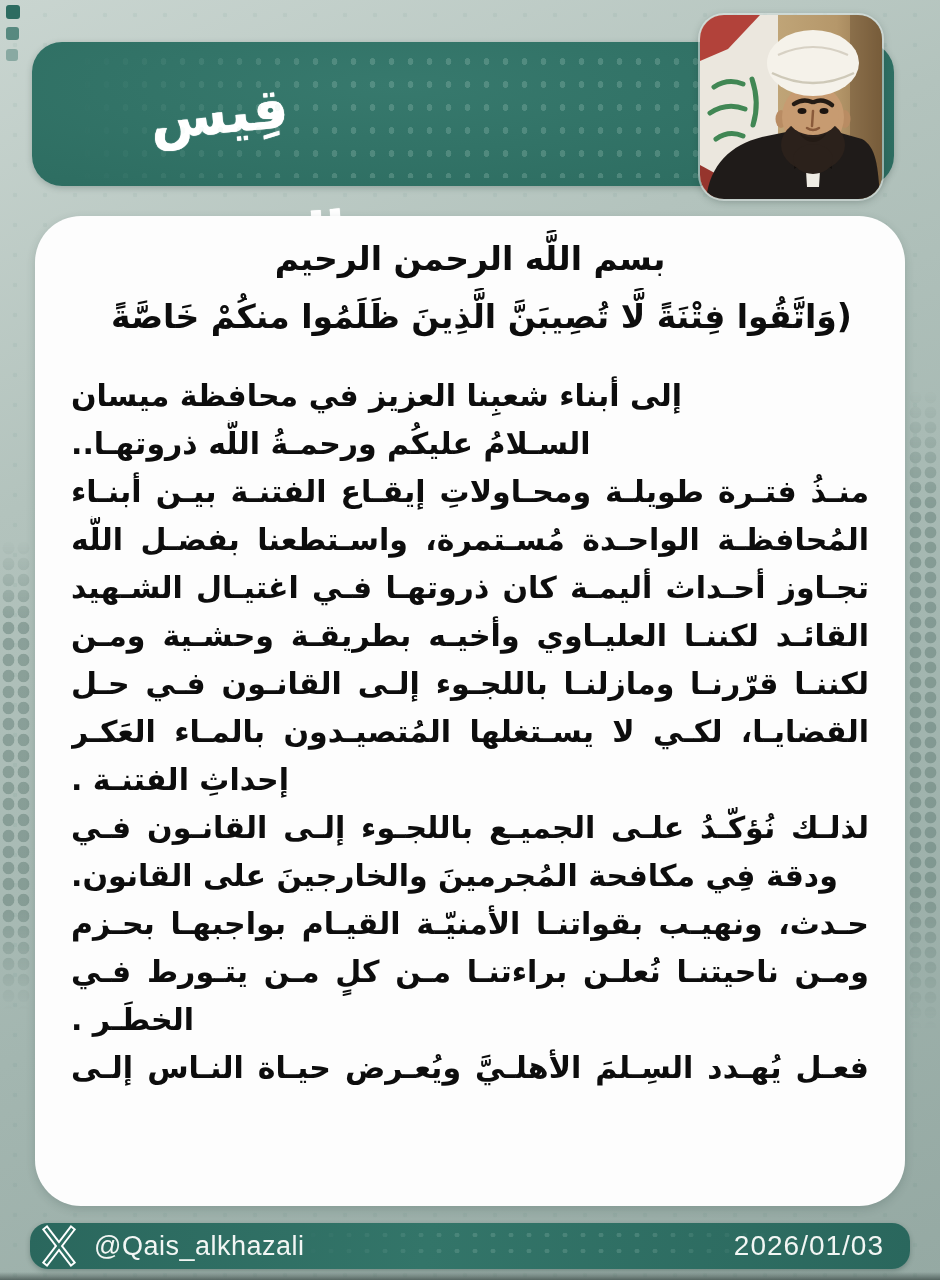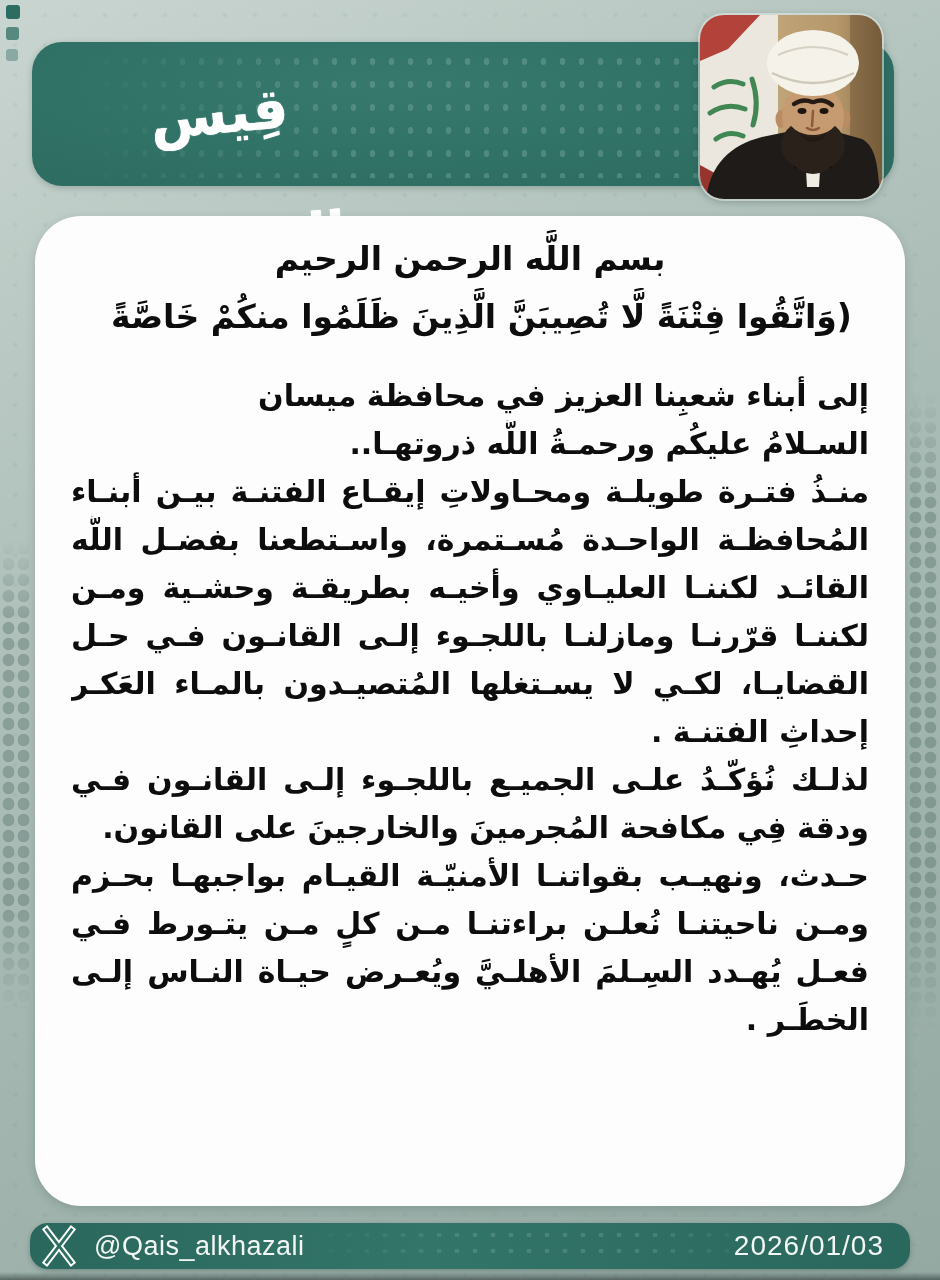--- a/index.html
+++ b/index.html
@@ -54,21 +54,21 @@
   
   .card{
     position:absolute;left:35px;top:216px;width:870px;height:990px;box-sizing:border-box;
     background:#fdfdfd;border-radius:46px;padding:14px 36px 0 36px;direction:rtl;
     color:#0d0d0d;box-shadow:0 3px 10px rgba(30,55,50,.18);
   }
   .head-line{font-size:33px;font-weight:bold;height:58px;line-height:58px;text-align:center;overflow:hidden;}
   .gap{height:26px;}
   .body-line{font-size:30px;font-weight:bold;height:48px;line-height:48px;overflow:hidden;}
   .body-line.j{text-align:justify;text-align-last:justify;}
-  .body-line.r{text-align:right;}
+  .body-line.r{text-align:left;}
 
   
   .footer-band{
     position:absolute;left:30px;top:1223px;width:880px;height:46px;border-radius:18px;
     background:linear-gradient(100deg,#2a675d 0%,#337569 45%,#2a675d 100%);
     display:flex;align-items:center;direction:ltr;
     box-shadow:0 2px 5px rgba(30,55,50,.3);
   }
   .footer-band::after{
     content:"";position:absolute;inset:4px;border-radius:14px;pointer-events:none;
@@ -156,30 +156,31 @@
   </div>
 
   <div class="card">
     <div class="head-line">بسم اللَّه الرحمن الرحيم</div>
     <div class="head-line">(وَاتَّقُوا فِتْنَةً لَّا تُصِيبَنَّ الَّذِينَ ظَلَمُوا منكُمْ خَاصَّةً &nbsp; وَاعْلَمُوا أَنَّ</div>
     <div class="gap"></div>
     <div class="body-line r">إلى أبناء شعبِنا العزيز في محافظة ميسان</div>
     <div class="body-line r">السـلامُ عليكُم ورحمـةُ اللَّه ذروتهـا..</div>
     <div class="body-line j">منـذُ فتـرة طويلـة ومحـاولاتِ إيقـاع الفتنـة بيـن أبنـاء</div>
     <div class="body-line j">المُحافظـة الواحـدة مُسـتمرة، واسـتطعنا بفضـل اللَّه مـن</div>
+    <div class="body-line j">تجـاوز أحـداث أليمـة كان ذروتهـا فـي اغتيـال الشـهيد</div>
     <div class="body-line j">القائـد لكننـا العليـاوي وأخيـه بطريقـة وحشـية ومـن</div>
     <div class="body-line j">لكننـا قرّرنـا ومازلنـا باللجـوء إلـى القانـون فـي حـل هـذه</div>
     <div class="body-line j">القضايـا، لكـي لا يسـتغلها المُتصيـدون بالمـاء العَكـر فـي</div>
     <div class="body-line r">إحداثِ الفتنـة .</div>
     <div class="body-line j">لذلـك نُؤكّـدُ علـى الجميـع باللجـوء إلـى القانـون فـي كلِّ</div>
     <div class="body-line r">ودقة فِي مكافحة المُجرمينَ والخارجينَ على القانون.</div>
     <div class="body-line j">حـدث، ونهيـب بقواتنـا الأمنيّـة القيـام بواجبهـا بحـزم</div>
     <div class="body-line j">ومـن ناحيتنـا نُعلـن براءتنـا مـن كلٍ مـن يتـورط فـي أيٍّ</div>
+    <div class="body-line r">الخطَـر .</div>
     <div class="body-line j">فعـل يُهـدد السِـلمَ الأهلـيَّ ويُعـرض حيـاة النـاس إلـى</div>
-    <div class="body-line r">الخطَـر .</div>
   </div>
 
   <div class="footer-band">
     <span class="x-icon">
       <svg width="42" height="42" viewBox="0 0 44 44" xmlns="http://www.w3.org/2000/svg">
         <g stroke="#ffffff" stroke-width="7" stroke-linecap="square">
           <line x1="9" y1="5" x2="35" y2="39"></line>
           <line x1="35" y1="5" x2="9" y2="39"></line>
         </g>
         <g stroke="#2e6f63" stroke-width="3" stroke-linecap="square">

